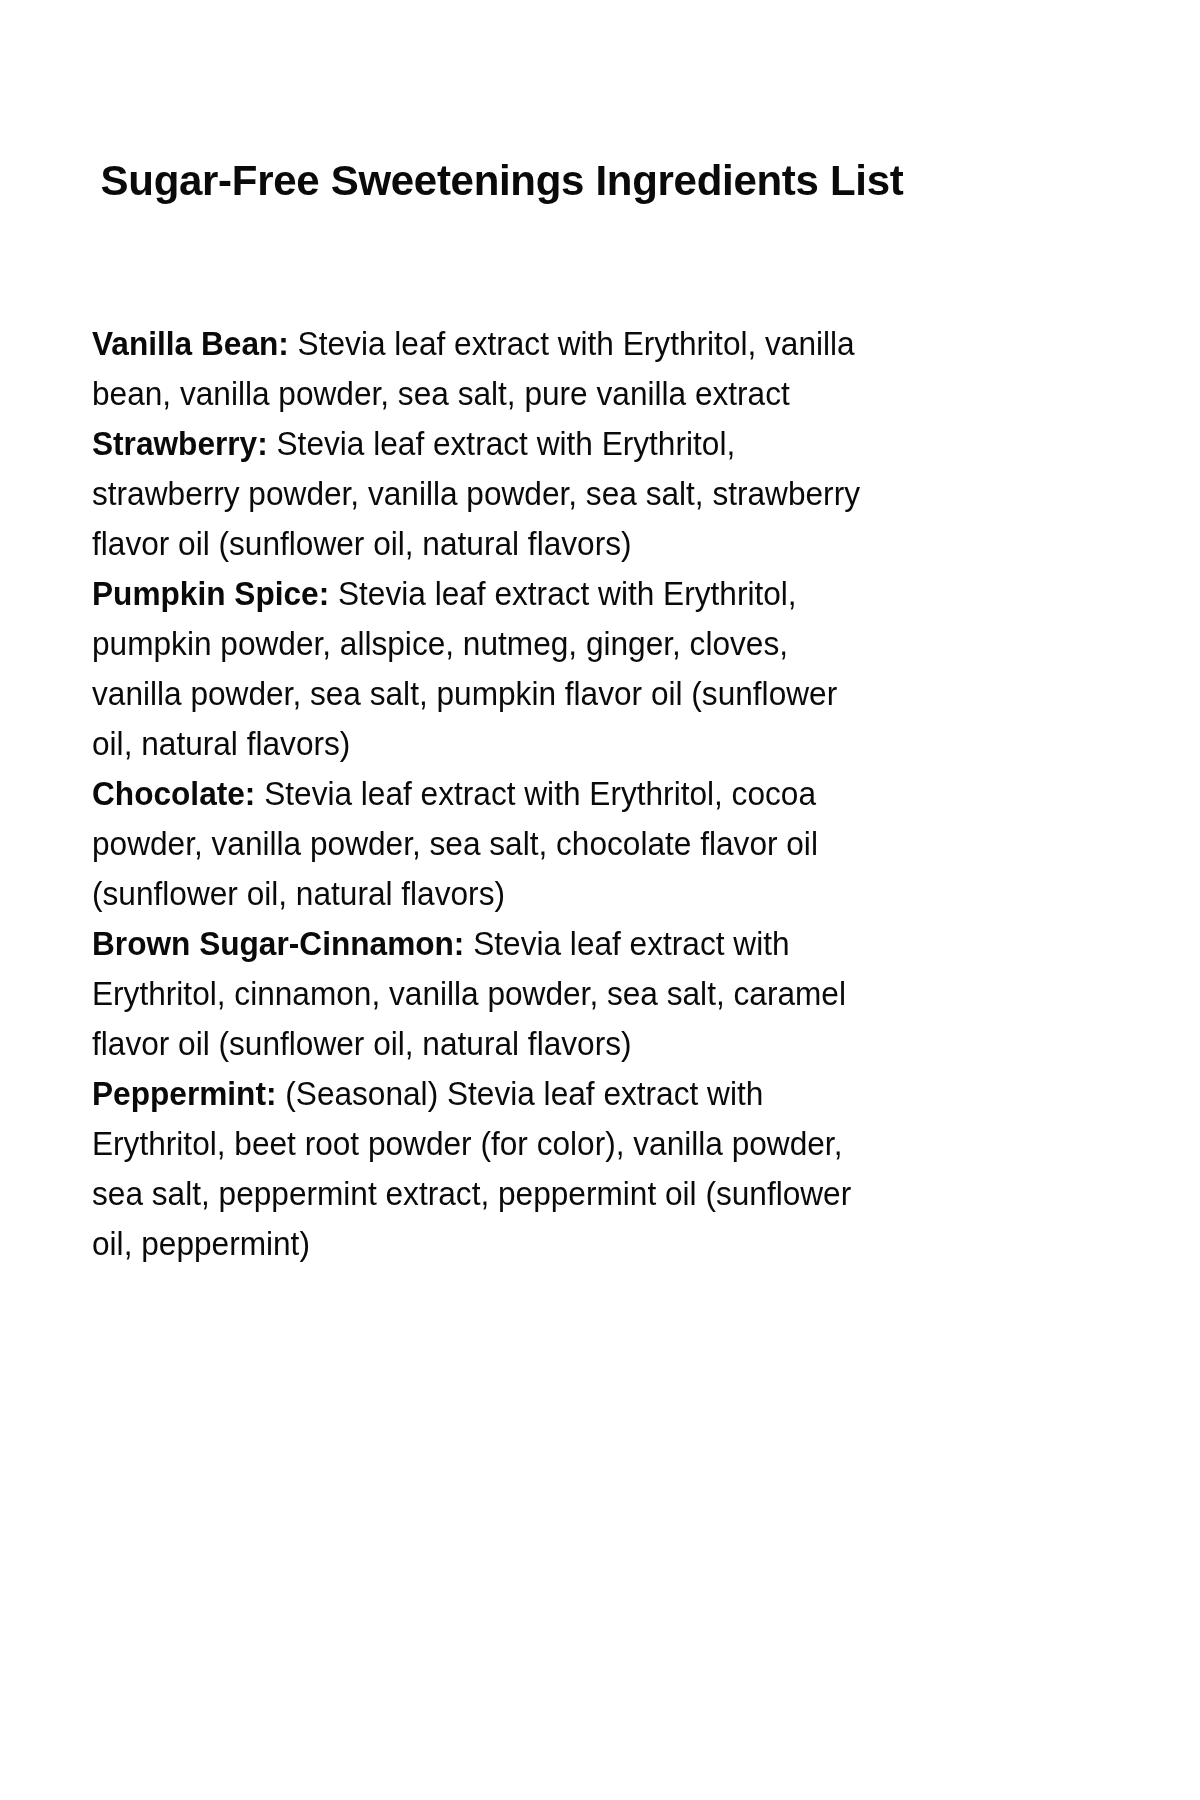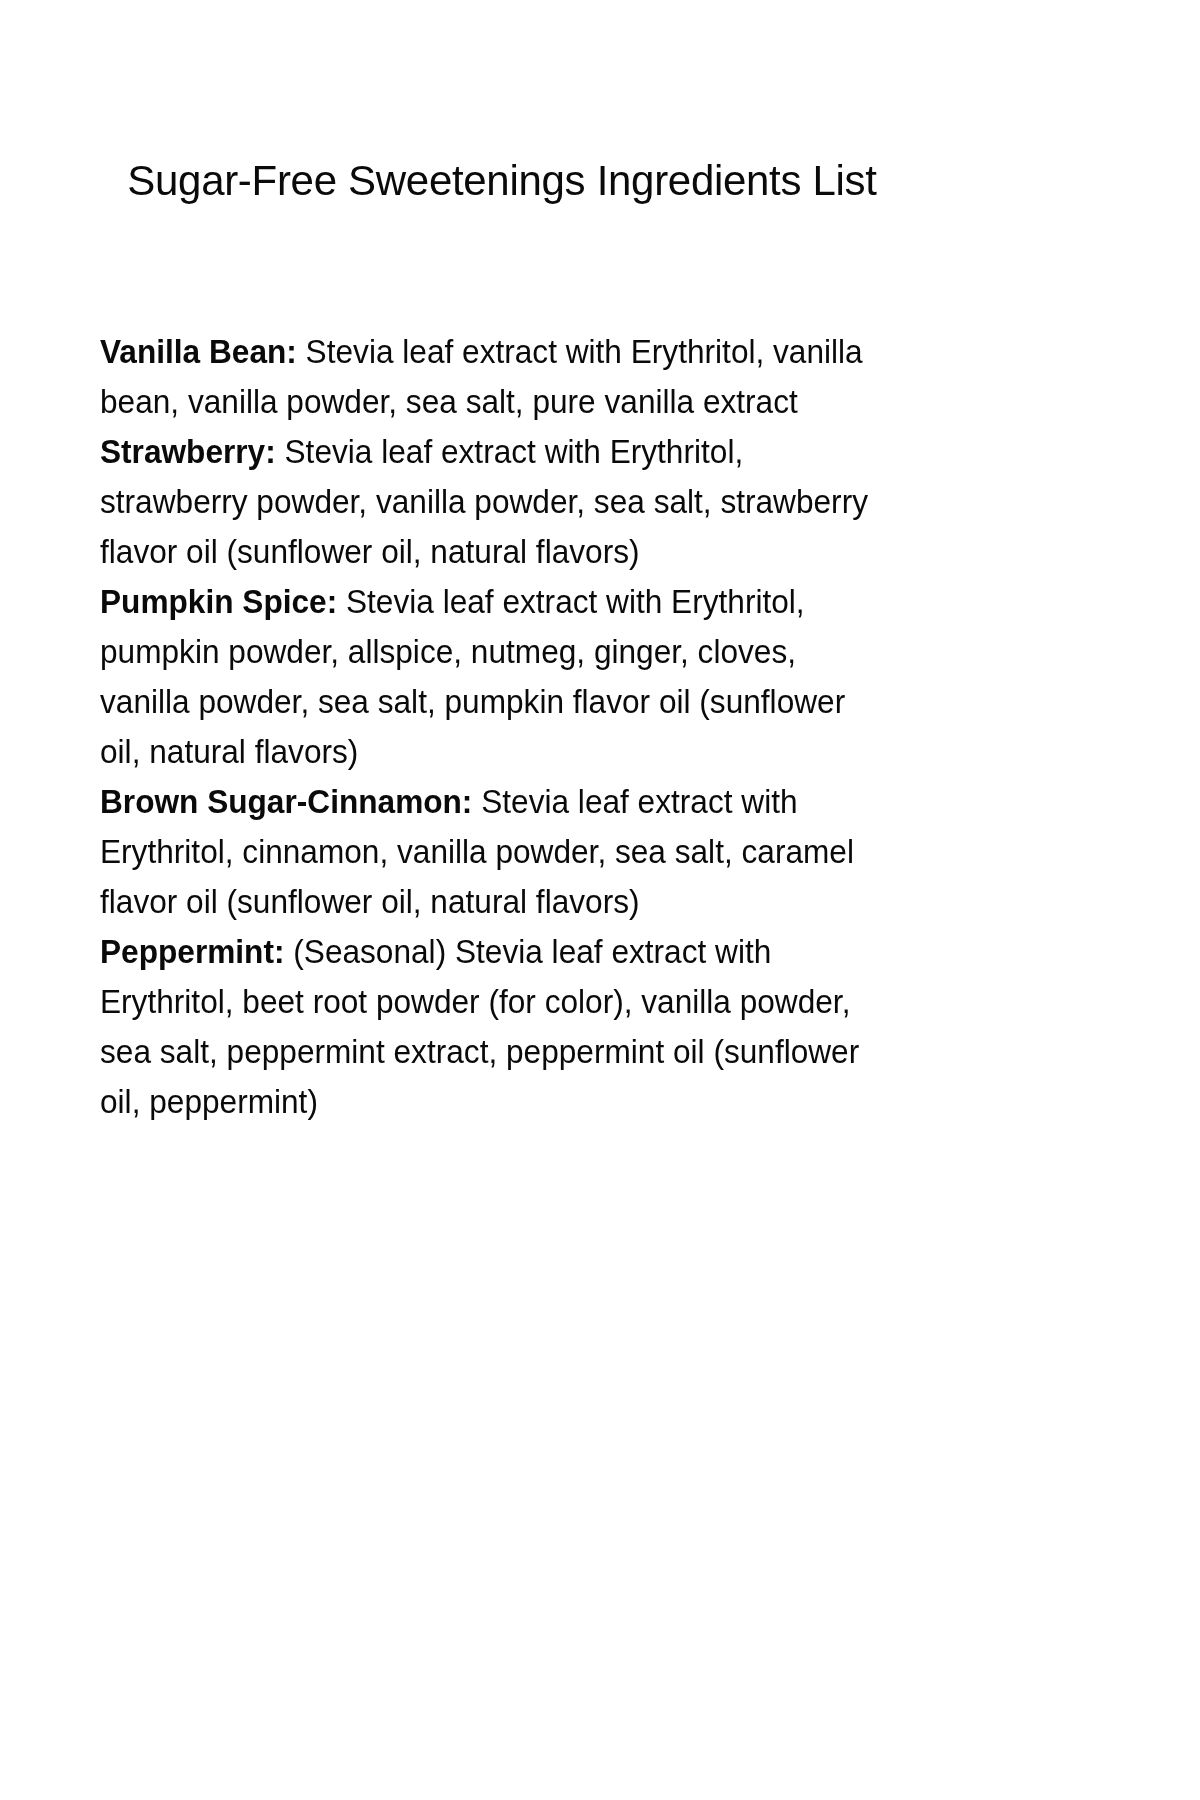--- a/index.html
+++ b/index.html
@@ -16,31 +16,31 @@
       font-family: "Liberation Sans", "DejaVu Sans", sans-serif;
     }
     .page-title {
       position: absolute;
       left: 0;
       width: 1004px;
       top: 156px;
       margin: 0;
       text-align: center;
       font-size: 42px;
-      font-weight: 400;
+      font-weight: 700;
       line-height: 50px;
       letter-spacing: -0.3px;
       white-space: nowrap;
     }
     .ingredients {
       position: absolute;
       left: 92px;
       top: 318px;
       width: 1060px;
-      margin: 8px;
+      margin: 0;
       padding: 0;
       list-style: none;
     }
     .line {
       display: block;
       height: 50px;
       line-height: 50px;
       font-size: 34px;
       white-space: nowrap;
       transform-origin: left center;
@@ -70,20 +70,25 @@
 
 
   <li>
     <span class="line"><span class="flavor-name">Pumpkin Spice:</span><span> Stevia leaf extract with Erythritol,</span></span>
     <span class="line">pumpkin powder, allspice, nutmeg, ginger, cloves,</span>
     <span class="line">vanilla powder, sea salt, pumpkin flavor oil (sunflower</span>
     <span class="line">oil, natural flavors)</span>
   </li>
 
 
+  <li>
+    <span class="line"><span class="flavor-name">Chocolate:</span><span> Stevia leaf extract with Erythritol, cocoa</span></span>
+    <span class="line">powder, vanilla powder, sea salt, chocolate flavor oil</span>
+    <span class="line">(sunflower oil, natural flavors)</span>
+  </li>
 
 
   <li>
     <span class="line"><span class="flavor-name">Brown Sugar-Cinnamon:</span><span> Stevia leaf extract with</span></span>
     <span class="line">Erythritol, cinnamon, vanilla powder, sea salt, caramel</span>
     <span class="line">flavor oil (sunflower oil, natural flavors)</span>
   </li>
 
   <li>
     <span class="line"><span class="flavor-name">Peppermint:</span><span> (Seasonal) Stevia leaf extract with</span></span>

